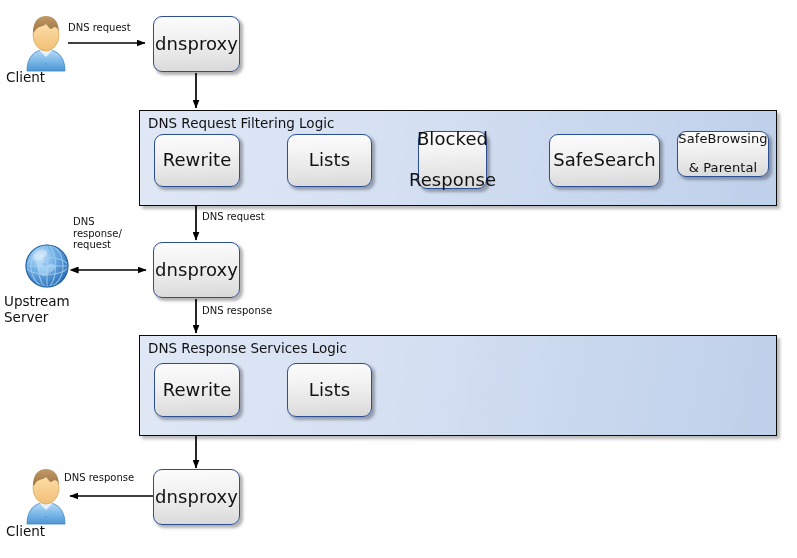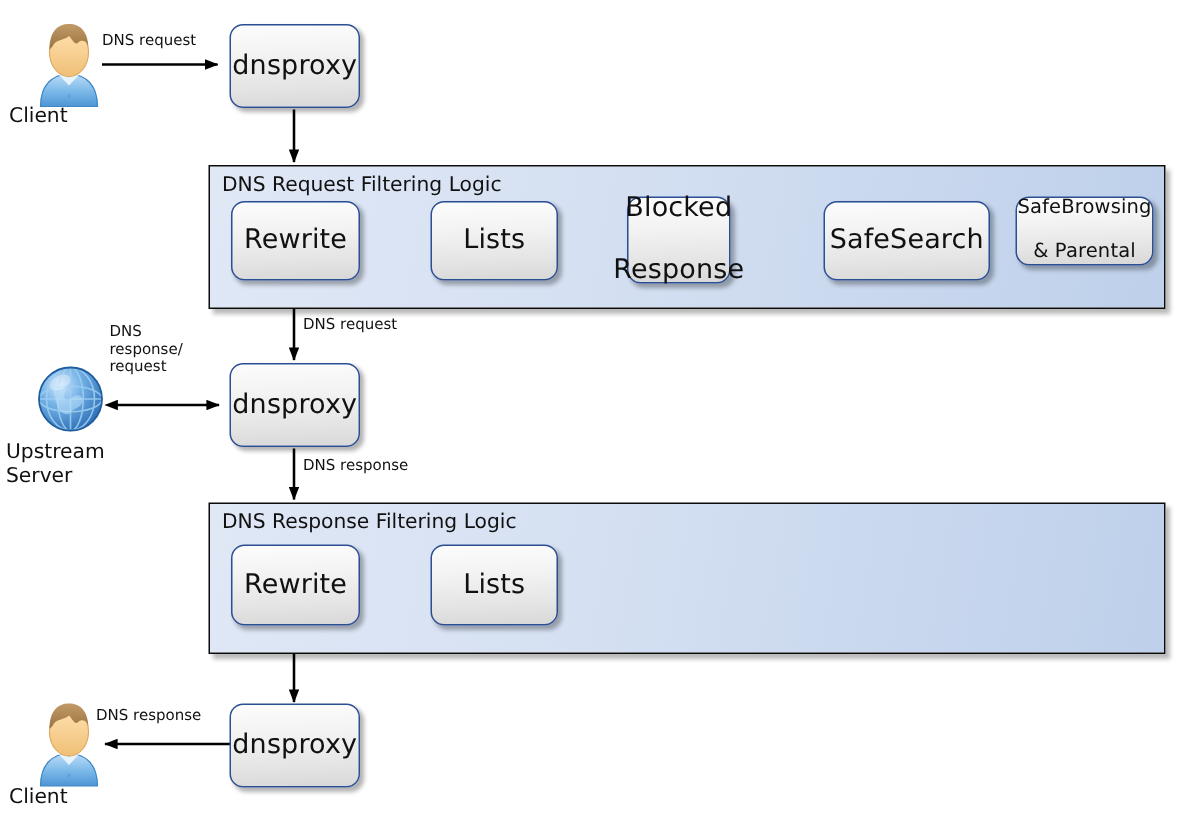--- a/index.html
+++ b/index.html
@@ -177,21 +177,21 @@
     <ellipse cx="25" cy="21" rx="13" ry="16" fill="url(#faceGrad)" stroke="#d9a557" stroke-width="0.7"></ellipse>
     <path d="M12 19 C12 7 17.5 2 25 2 C32.5 2 38 7 38 19 C38 14 34 11.5 31 14.5 C29 16.5 27 12 25 10 C22 13 16 12 14 17 Z" fill="url(#hairGrad)"></path>
   </svg>
   <div class="caption" style="left:6px; top:524px; width:80px;">Client</div>
 
   <div class="group" style="left:139px; top:110px; width:638px; height:96px;">
     <div class="group-title">DNS Request Filtering Logic</div>
   </div>
 
   <div class="group" style="left:139px; top:335px; width:638px; height:101px;">
-    <div class="group-title">DNS Response Filtering Logic</div>
+    <div class="group-title">DNS Response Services Logic</div>
   </div>
 
   <div class="node" style="left:153px; top:16px; width:87px; height:56px;">
     <span>dnsproxy</span>
   </div>
 
   <div class="node" style="left:153px; top:242px; width:87px; height:56px;">
     <span>dnsproxy</span>
   </div>
 

